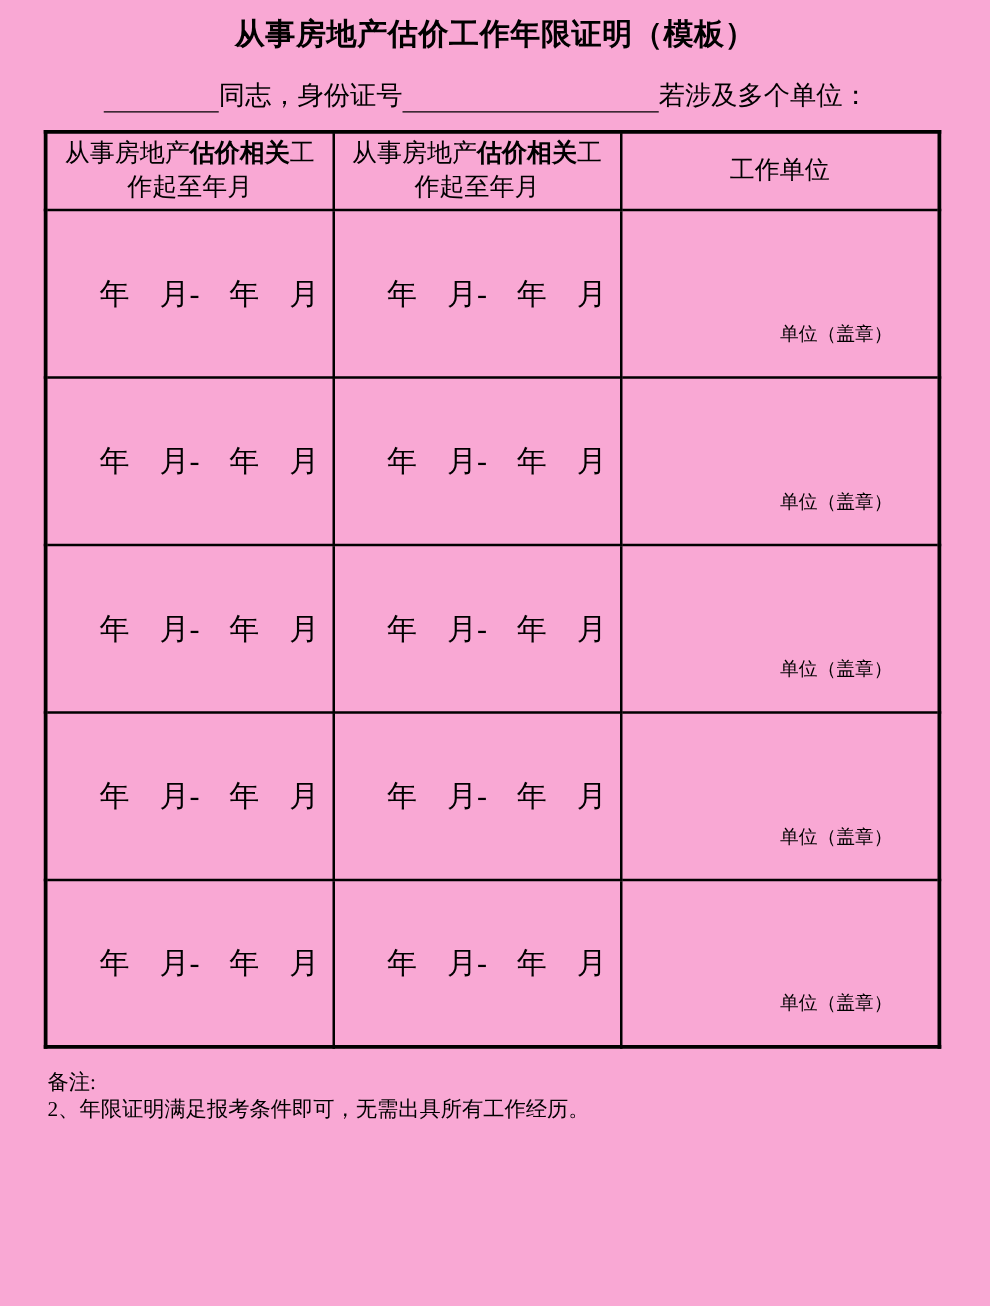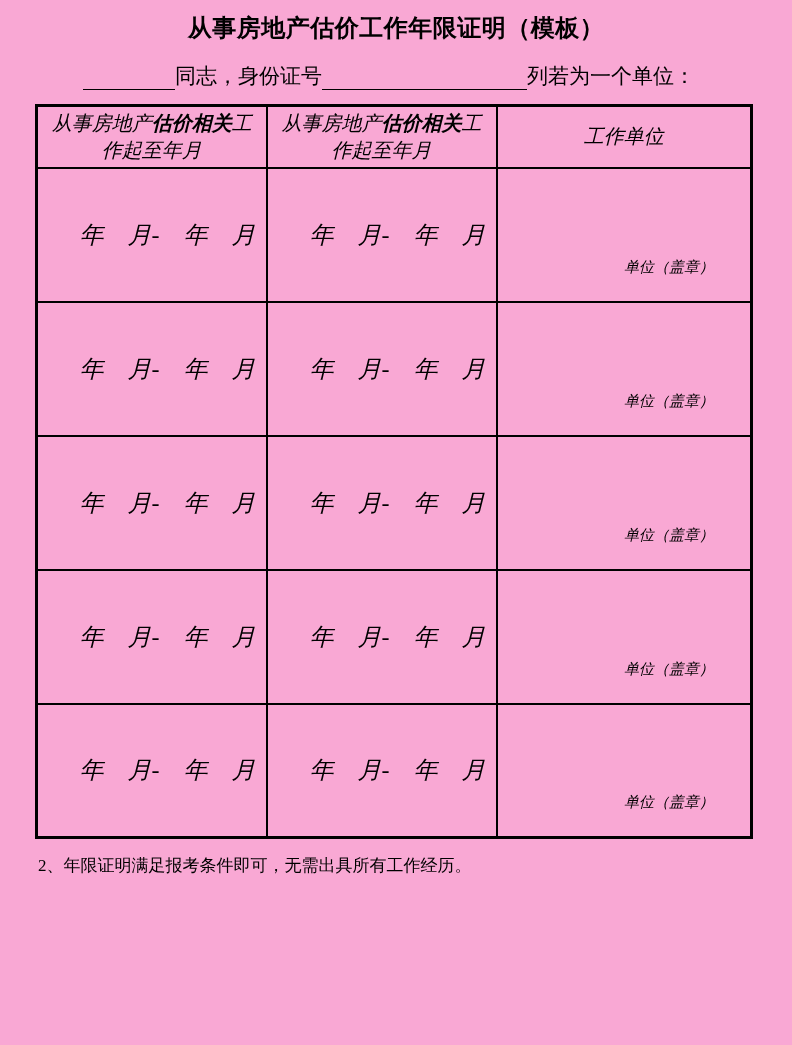--- a/index.html
+++ b/index.html
@@ -39,21 +39,20 @@
   }
   .blank-name { width: 92px; }
   .blank-id   { width: 205px; }
 
   table.work-table {
     margin: 14px 0 0 35px;
     width: 715px;
     border-collapse: collapse;
     table-layout: fixed;
     border: 3px solid #000000;
-    font-style: italic;
   }
   .work-table th, .work-table td {
     border: 2px solid #000000;
   }
   .col-related  { width: 230px; }
   .col-practice { width: 230px; }
   .col-unit     { width: 255px; }
 
   .work-table thead tr { height: 62px; }
   .work-table th {
@@ -91,21 +90,21 @@
   .notes .note-line { white-space: nowrap; }
 </style>
 </head>
 <body>
 
 <div class="page">
 
   <h1 class="title">从事房地产估价工作年限证明（模板）</h1>
 
   <div class="intro">
-    <span class="blank blank-name"></span><span>同志，身份证号</span><span class="blank blank-id"></span><span>列若为一个单位：</span>
+    <span class="blank blank-name"></span><span>同志，身份证号</span><span class="blank blank-id"></span><span>若涉及多个单位：</span>
   </div>
 
   <table class="work-table">
     <colgroup>
       <col class="col-related">
       <col class="col-practice">
       <col class="col-unit">
     </colgroup>
     <thead>
       <tr>
@@ -143,16 +142,17 @@
       </tr>
       <tr>
         <td class="period"><span>年　月-　年　月</span></td>
         <td class="period"><span>年　月-　年　月</span></td>
         <td class="unit"><span>单位（盖章）</span></td>
       </tr>
     </tbody>
   </table>
 
   <div class="notes">
+    <div class="note-line">备注:</div>
     <div class="note-line">2、年限证明满足报考条件即可，无需出具所有工作经历。</div>
   </div>
 
 </div>
 
 </body></html>

